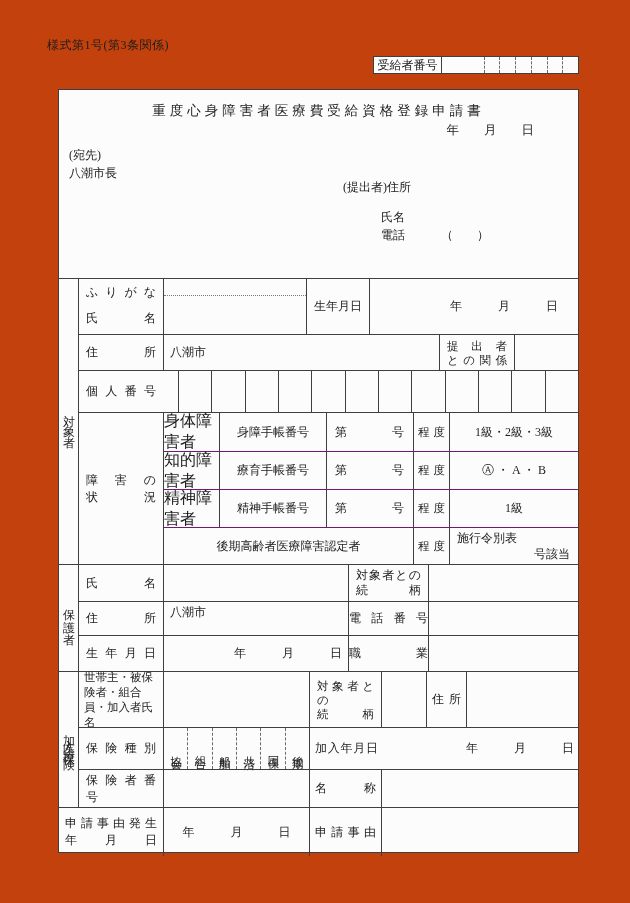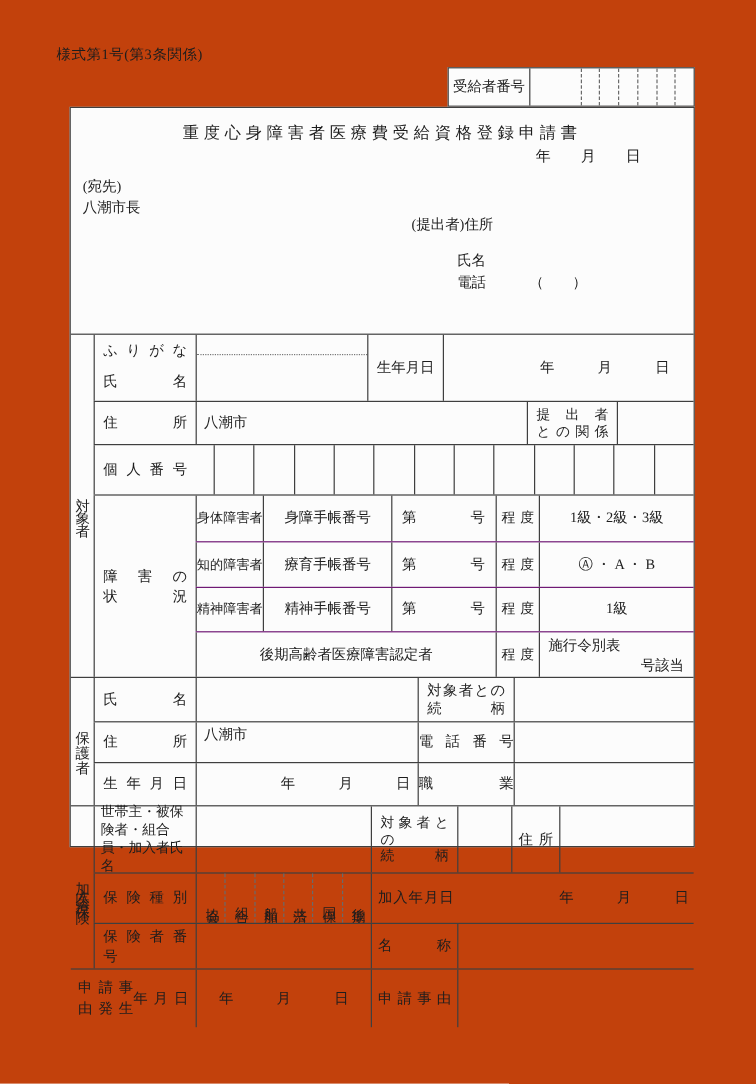--- a/index.html
+++ b/index.html
@@ -7,30 +7,30 @@
   body {
     font-family: "Liberation Serif", "DejaVu Serif", serif;
     background:#fbfbfb; color:#1d1d1d; font-size:12px;
     -webkit-font-smoothing:antialiased;
   }
   .page { position:relative; width:630px; height:903px; background:#c2410c; overflow:hidden; }
 
   .form-no { position:absolute; left:47px; top:37px; font-size:12px; letter-spacing:.5px; }
 
   
-  .recipient-box { position:absolute; left:373px; top:56px; width:206px; height:33px;
+  .recipient-box { position:absolute; left:373px; top:56px; width:206px; height:18px;
     border:1px solid #3f3f3f; display:flex; background:#fcfcfc;gap:27px; }
   .recipient-label { width:68px; border-right:1px solid #3f3f3f; display:flex;
     align-items:center; justify-content:center; font-size:12px; }
   .recipient-cells { flex:1; display:flex; }
   .rcell { flex:1; border-left:1px dashed #6a6a6a; }
   .rcell:first-child { border-left:none; }
 
   
-  .main-box { position:absolute; left:58px; top:89px; width:521px; height:617px;
+  .main-box { position:absolute; left:58px; top:89px; width:521px; height:764px;
     border:1px solid #3f3f3f; background:#fcfcfc; }
 
   .hdr { position:relative; height:188px; }
   .title { position:absolute; top:12px; left:0; right:0; text-align:center;
     font-size:13.5px; letter-spacing:4px; }
   .hdate { position:absolute; top:32px; right:44px; font-size:12.5px; }
   .addr-pref { position:absolute; top:57px; left:10px; }
   .addressee { position:absolute; top:75px; left:10px; }
   .sub-address { position:absolute; top:89px; left:284px; }
   .sub-name { position:absolute; top:119px; left:322px; }
@@ -75,21 +75,21 @@
 
   .r-mynum { height:42px;gap:15px; }
   .digits { flex:1; display:flex; }
   .digit { flex:1; border-left:1px solid #3f3f3f; }
 
   .subgroup { display:flex; height:152px; }
   .dis-lab { width:85px; }
   .dis-rows { flex:1; display:flex; flex-direction:column; }
   .drow { height:38px; display:flex; }
   .drow + .drow { border-top:1px solid #701a75; }
-  .dtype { width:56px; justify-content:center; font-size:11px; }
+  .dtype { width:56px; justify-content:center; font-size:16px; }
   .dbook { width:107px; justify-content:center; font-size:12px; }
   .dno { width:87px; justify-content:space-between; padding:0 9px 0 8px; }
   .ddeg { width:36px; padding:0 4px; font-size:11.5px; }
   .ddegv { flex:1; justify-content:center; font-size:12px; }
   .late-merged { width:250px; justify-content:center; }
   .seirei { flex:1; flex-direction:column; justify-content:center; align-items:stretch;
     padding:0 8px 0 7px; font-size:12px; }
   .seirei .l1 { text-align:left; line-height:16px; }
   .seirei .l2 { text-align:right; line-height:16px; }
 
@@ -118,21 +118,21 @@
   .kigo-cell { flex:1; flex-direction:column; align-items:stretch; }
   .half { flex:1; display:flex; align-items:center; }
   .half.topd { border-bottom:1px dashed #6a6a6a; }
   .half .hlab { width:68px; padding-left:5px; text-align:justify; text-align-last:justify; }
   .half .hval { flex:1; text-align:right; padding-right:4px; }
   .ir3 { height:38px; }
   .iv { width:146px; }
   .nlab { width:72px; padding:0 5px; }
 
   .g-app { height:49px; }
-  .app-lab { width:104px; flex-direction:row; justify-content:center; padding:0 6px; }
+  .app-lab { width:104px; flex-direction:column; justify-content:center; padding:0 6px; }
   .app-lab span { width:100%; text-align:justify; text-align-last:justify; line-height:17px; }
   .app-date { width:146px; justify-content:center; }
   .app-rlab { width:72px; padding:0 5px; }
 </style>
 </head>
 <body>
 
 <div class="page">
 
   <div class="form-no">様式第1号(第3条関係)</div>

